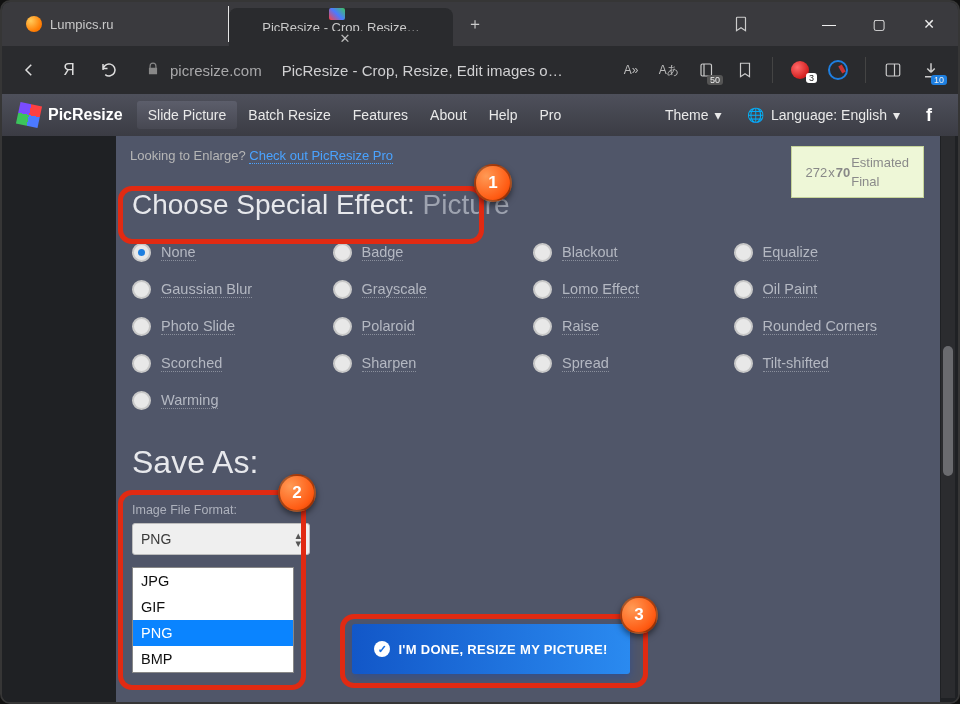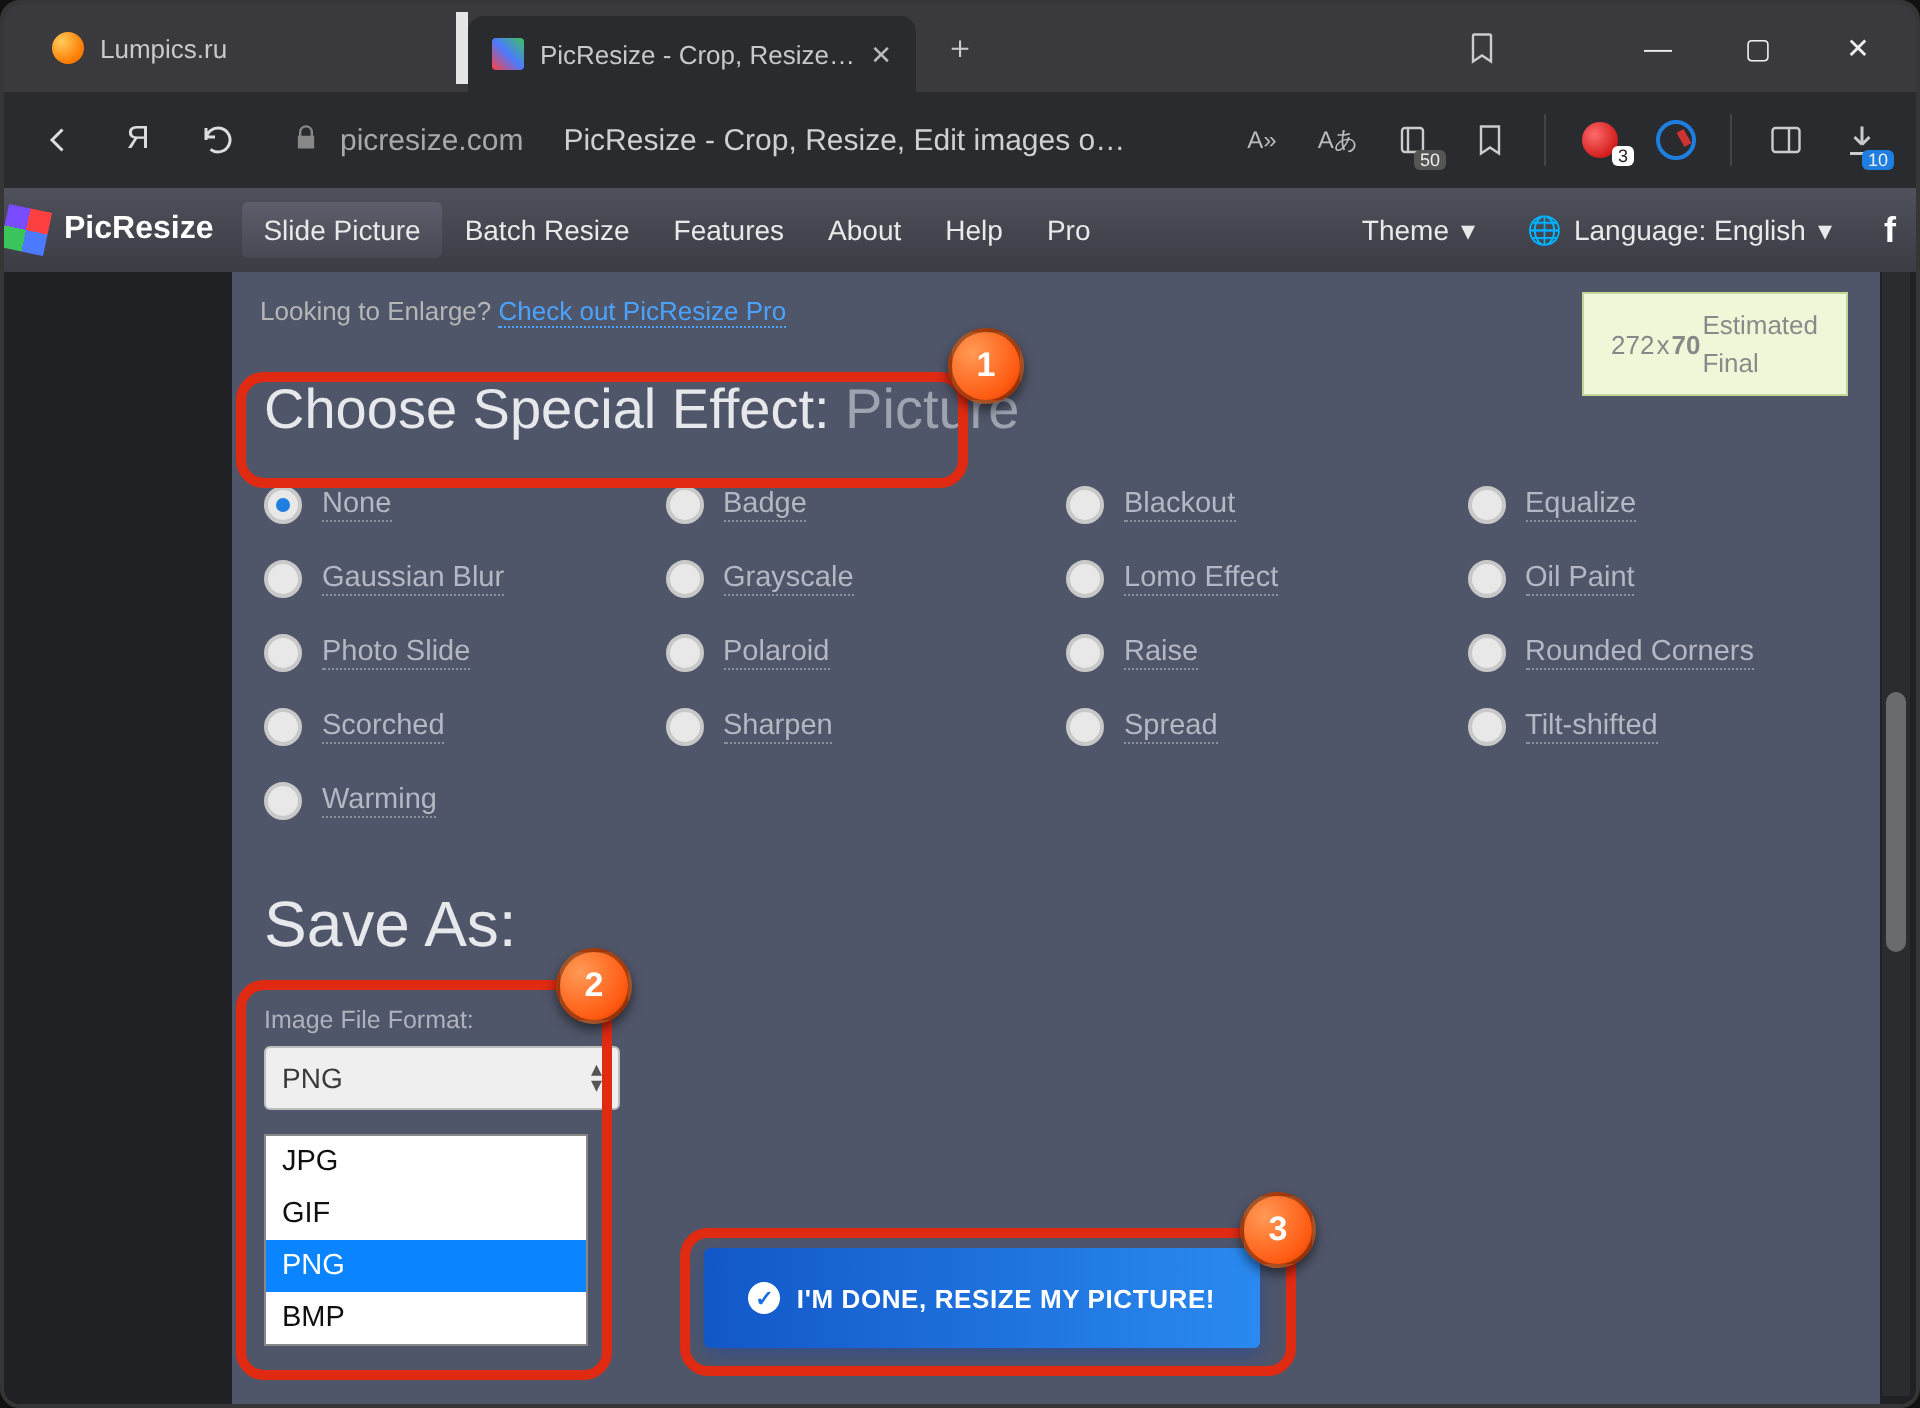--- a/index.html
+++ b/index.html
@@ -34,21 +34,21 @@
     display: flex;
     align-items: center;
     height: 36px;
     padding: 0 12px 0 12px;
     font-size: 13px;
     color: #c9c9c9;
     position: relative;
     max-width: 200px;
   }
   .tab.inactive {
-    border-right: 6px solid #e5e5e5;
+    border-right: 1px solid #e5e5e5;
   }
   .tab.active {
     background: #2a2b2e;
     border-radius: 8px 8px 0 0;
     margin-top: 6px;
     height: 38px;
   }
   .tab .favicon {
     width: 16px; height:16px; margin-right:8px; display:inline-block;
     background: linear-gradient(45deg,#ff4040,#4c7aff,#3cc45c);
@@ -108,21 +108,21 @@
     position:relative;
   }
   .blueicon::after { content:""; position:absolute; width:4px; height:8px; background:#c33; right:2px; top:3px; transform:rotate(-30deg);}
   .vsep { width:1px; height:26px; background:#444; margin:0 6px;}
 
   
   .sitenav {
     height: 42px;
     background: linear-gradient(#4e505b,#3b3c44);
     border-bottom:1px solid #2a2a2a;
-    display:flex; align-items:center; padding:0 0;
+    display:flex; align-items:center; padding:0 16px;
     color:#e9e9e9; font-size:14px;
   }
   .brand {
     display:flex; align-items:center; gap:8px; font-weight:700; font-size:16px;
     margin-right:14px; color:#fff;
   }
   .brand-logo {
     width:22px;height:22px;
     background: conic-gradient(#ff4040 0 25%, #4c7aff 0 50%, #3cc45c 0 75%, #7a4cff 0);
     transform:rotate(12deg);
@@ -239,21 +239,21 @@
 </head>
 <body>
 
 <div class="outer">
 
   <div class="titlebar">
     <div class="tab inactive" style="margin-left:12px;width:190px;">
       <span class="orange"></span>
       <span>Lumpics.ru</span>
     </div>
-    <div class="tab active" style="width:200px;">
+    <div class="tab active" style="width:200px;flex-direction:column;">
       <span class="favicon"></span>
       <span style="white-space:nowrap;overflow:hidden;text-overflow:clip;">PicResize - Crop, Resize…</span>
       <span class="tab-close">✕</span>
     </div>
     <div class="newtab">
         <span>＋</span>
       </div>
     <div class="ibtn" style="margin-left:auto;margin-right:200px;">
       <svg width="18" height="18" viewBox="0 0 24 24" fill="none" stroke="#ccc" stroke-width="1.6">
           <path d="M7 3h10a1 1 0 0 1 1 1v17l-6-4-6 4V4a1 1 0 0 1 1-1z"></path>

